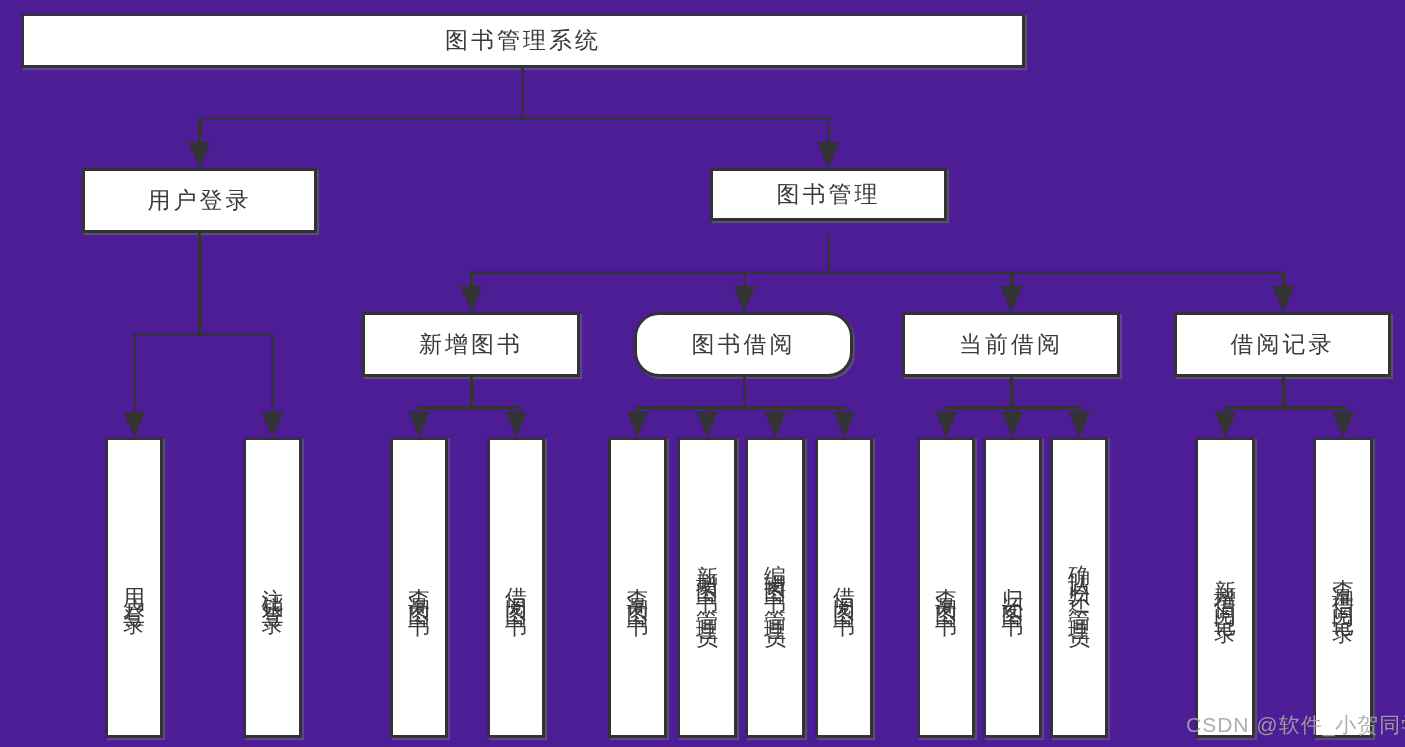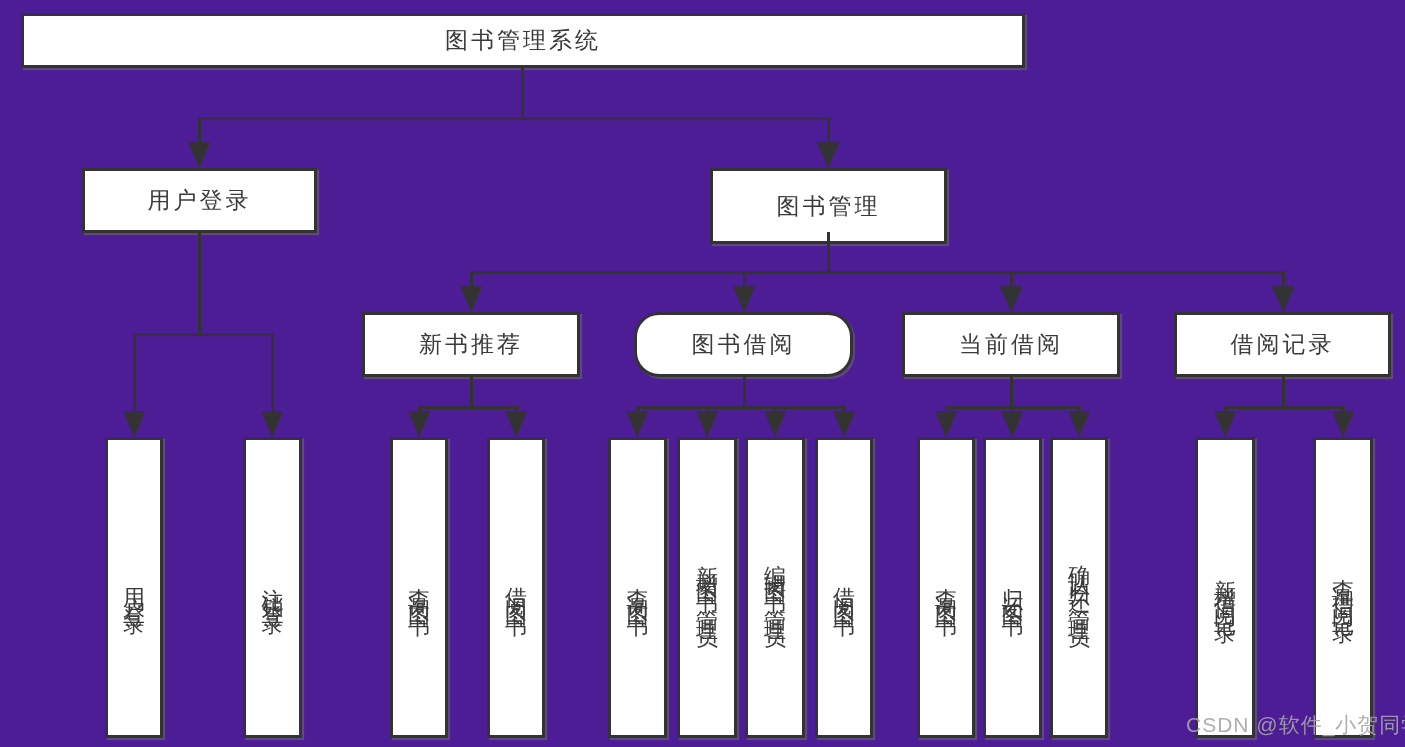--- a/index.html
+++ b/index.html
@@ -57,41 +57,41 @@
   <div class="box" style="left:21px;top:13px;width:1004px;height:55px;">图书管理系统</div>
 
   <div class="vl" style="left:521px;top:65px;height:54px;"></div>
   <div class="hl" style="left:198px;top:117px;width:633px;"></div>
   <div class="vl" style="left:198px;top:117px;height:28px;"></div>
   <div class="vl" style="left:827px;top:117px;height:28px;"></div>
   <div class="arw" style="left:188px;top:142px;"></div>
   <div class="arw" style="left:817px;top:142px;"></div>
 
   <div class="box" style="left:82px;top:168px;width:235px;height:65px;">用户登录</div>
-  <div class="box" style="left:710px;top:168px;width:237px;height:76px;">图书管理</div>
+  <div class="box" style="left:710px;top:168px;width:237px;height:53px;">图书管理</div>
 
   <div class="vl" style="left:198px;top:232px;height:104px;"></div>
   <div class="hl" style="left:133px;top:333px;width:141px;"></div>
   <div class="vl" style="left:133px;top:333px;height:82px;"></div>
   <div class="vl" style="left:271px;top:333px;height:82px;"></div>
   <div class="arw" style="left:123px;top:411px;"></div>
   <div class="arw" style="left:261px;top:411px;"></div>
 
   <div class="vl" style="left:827px;top:232px;height:42px;"></div>
   <div class="hl" style="left:470px;top:271px;width:815px;"></div>
   <div class="vl" style="left:470px;top:271px;height:18px;"></div>
   <div class="vl" style="left:743px;top:271px;height:18px;"></div>
   <div class="vl" style="left:1010px;top:271px;height:18px;"></div>
   <div class="vl" style="left:1282px;top:271px;height:18px;"></div>
   <div class="arw" style="left:460px;top:286px;"></div>
   <div class="arw" style="left:733px;top:286px;"></div>
   <div class="arw" style="left:1000px;top:286px;"></div>
   <div class="arw" style="left:1272px;top:286px;"></div>
 
-  <div class="box" style="left:362px;top:312px;width:218px;height:65px;">新书推荐</div>
+  <div class="box" style="left:362px;top:312px;width:218px;height:65px;">新增图书</div>
   <div class="box" style="left:634px;top:312px;width:219px;height:65px;border-radius:25px;">图书借阅</div>
   <div class="box" style="left:902px;top:312px;width:218px;height:65px;">当前借阅</div>
   <div class="box" style="left:1174px;top:312px;width:217px;height:65px;">借阅记录</div>
 
   <div class="vl" style="left:470px;top:377px;height:32px;"></div>
   <div class="hl" style="left:418px;top:406px;width:101px;"></div>
   <div class="vl" style="left:418px;top:406px;height:8px;"></div>
   <div class="vl" style="left:515px;top:406px;height:8px;"></div>
   <div class="arw" style="left:408px;top:411px;"></div>
   <div class="arw" style="left:505px;top:411px;"></div>

